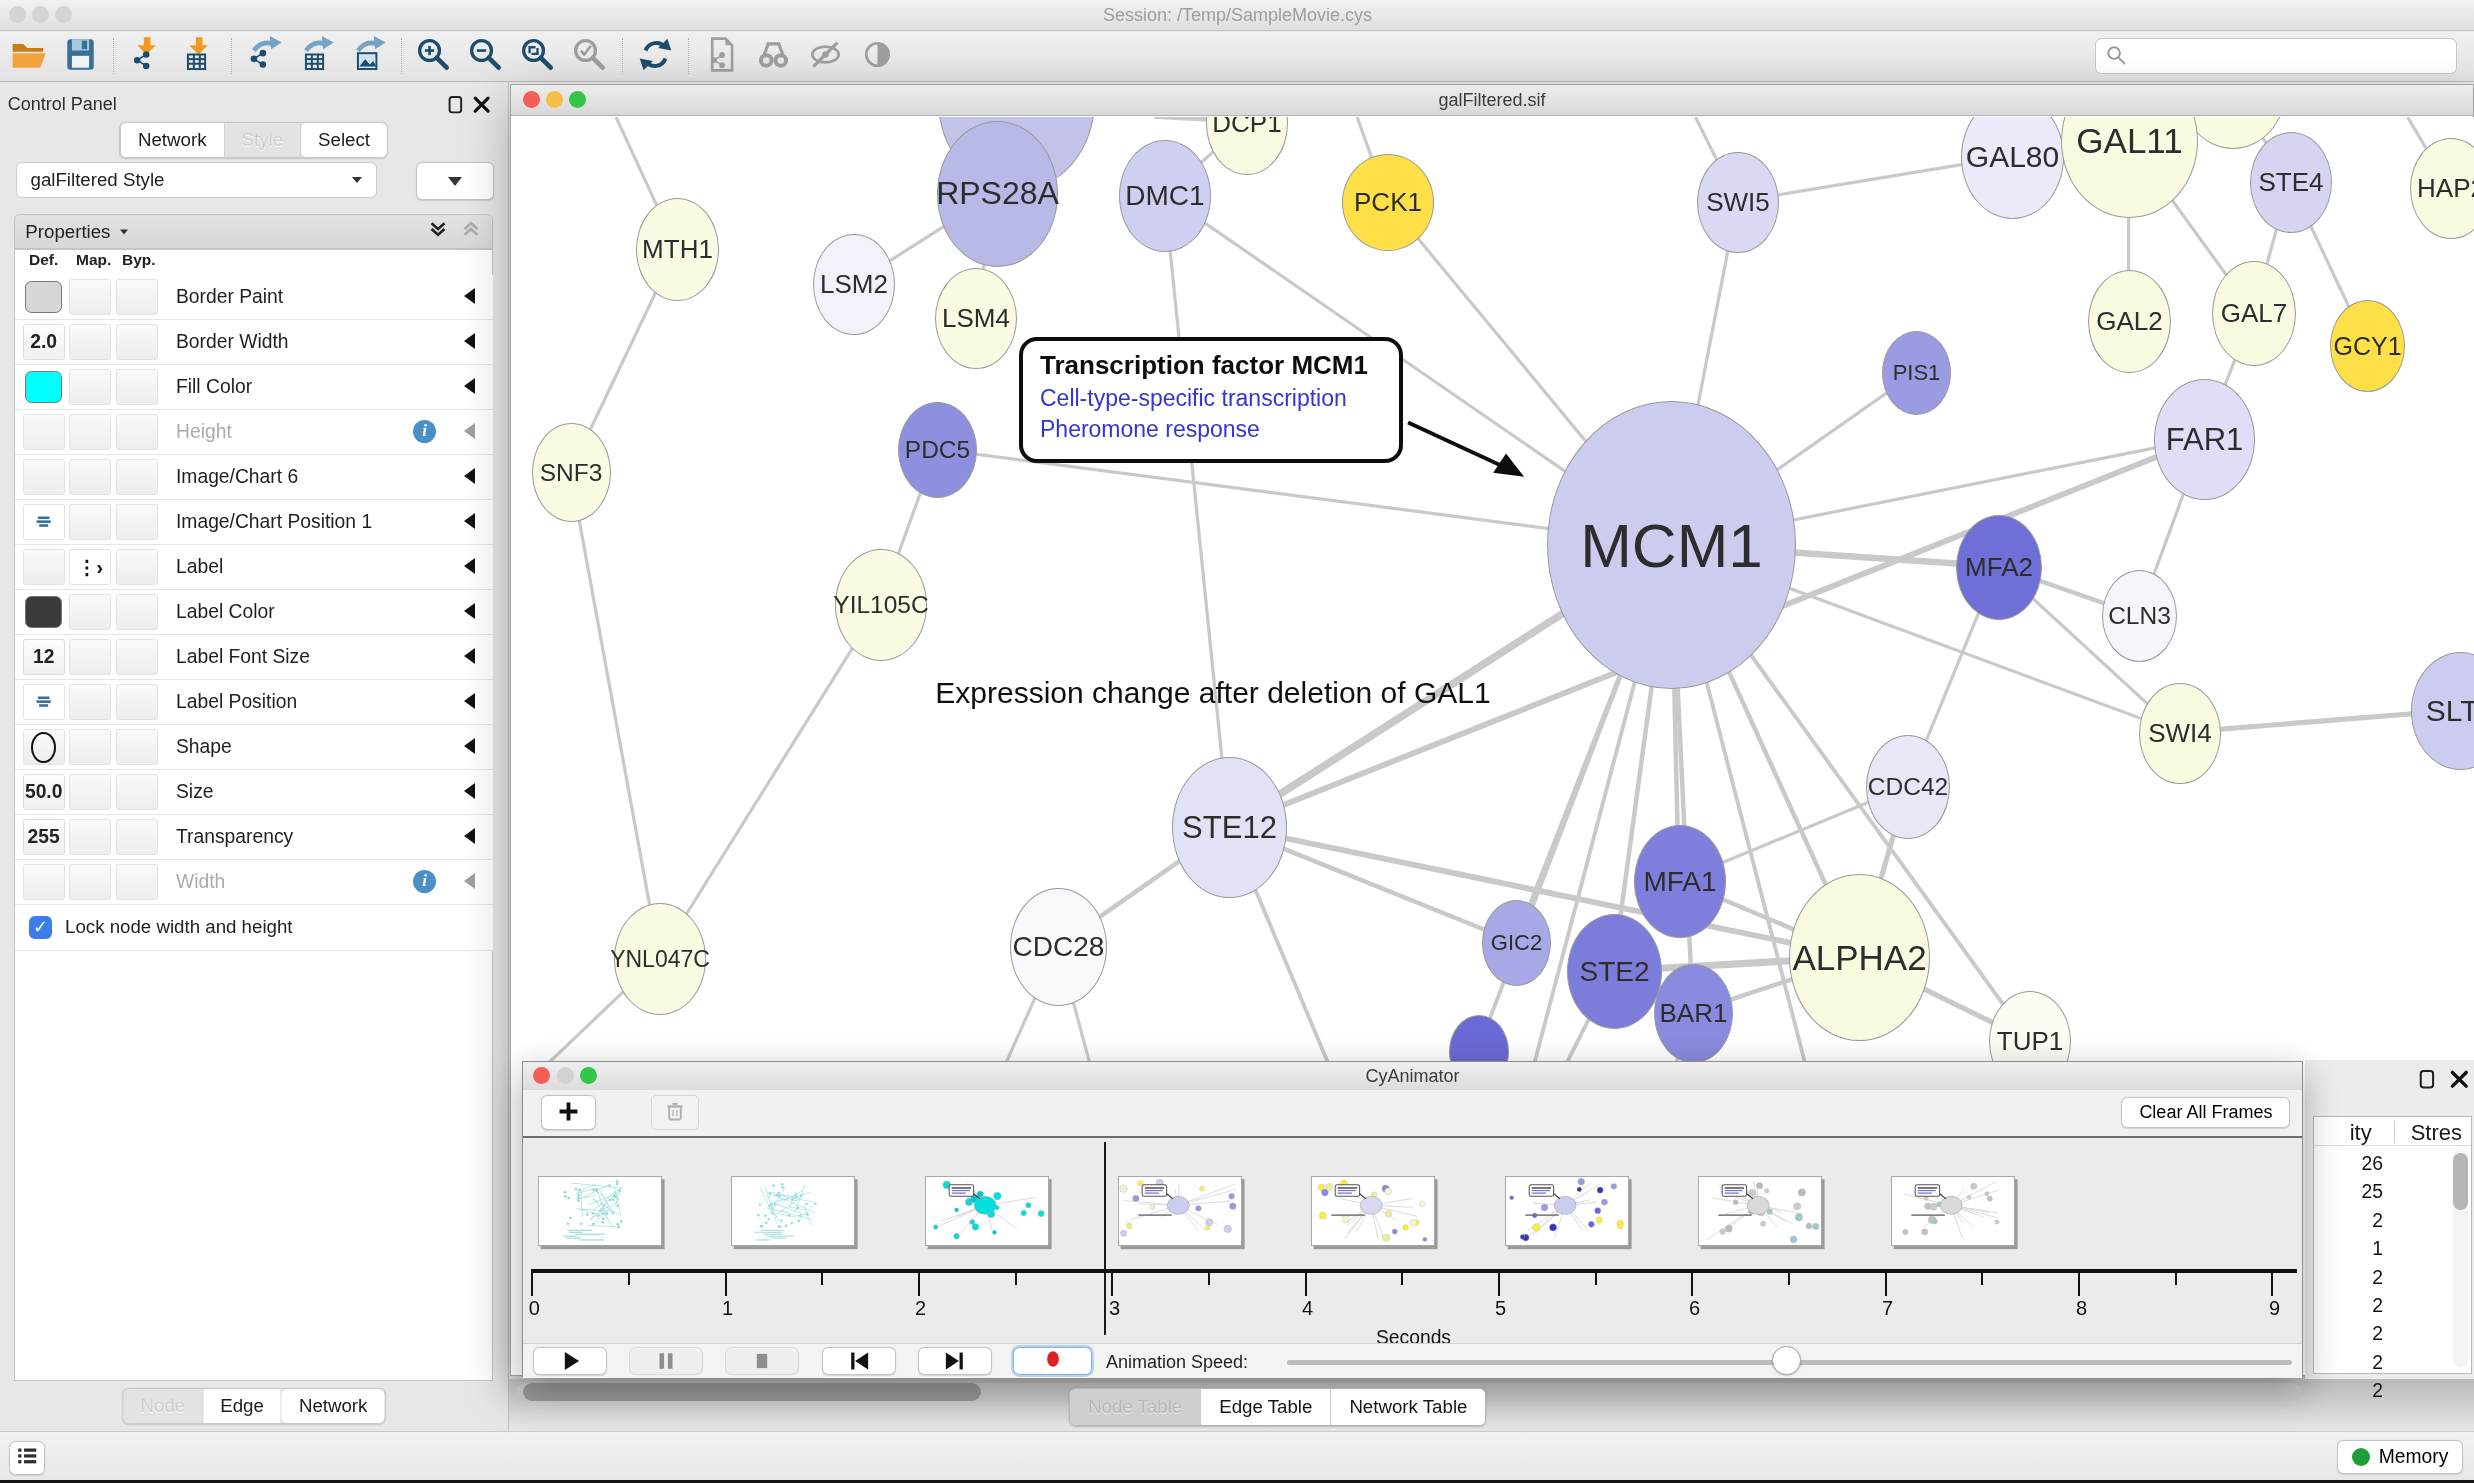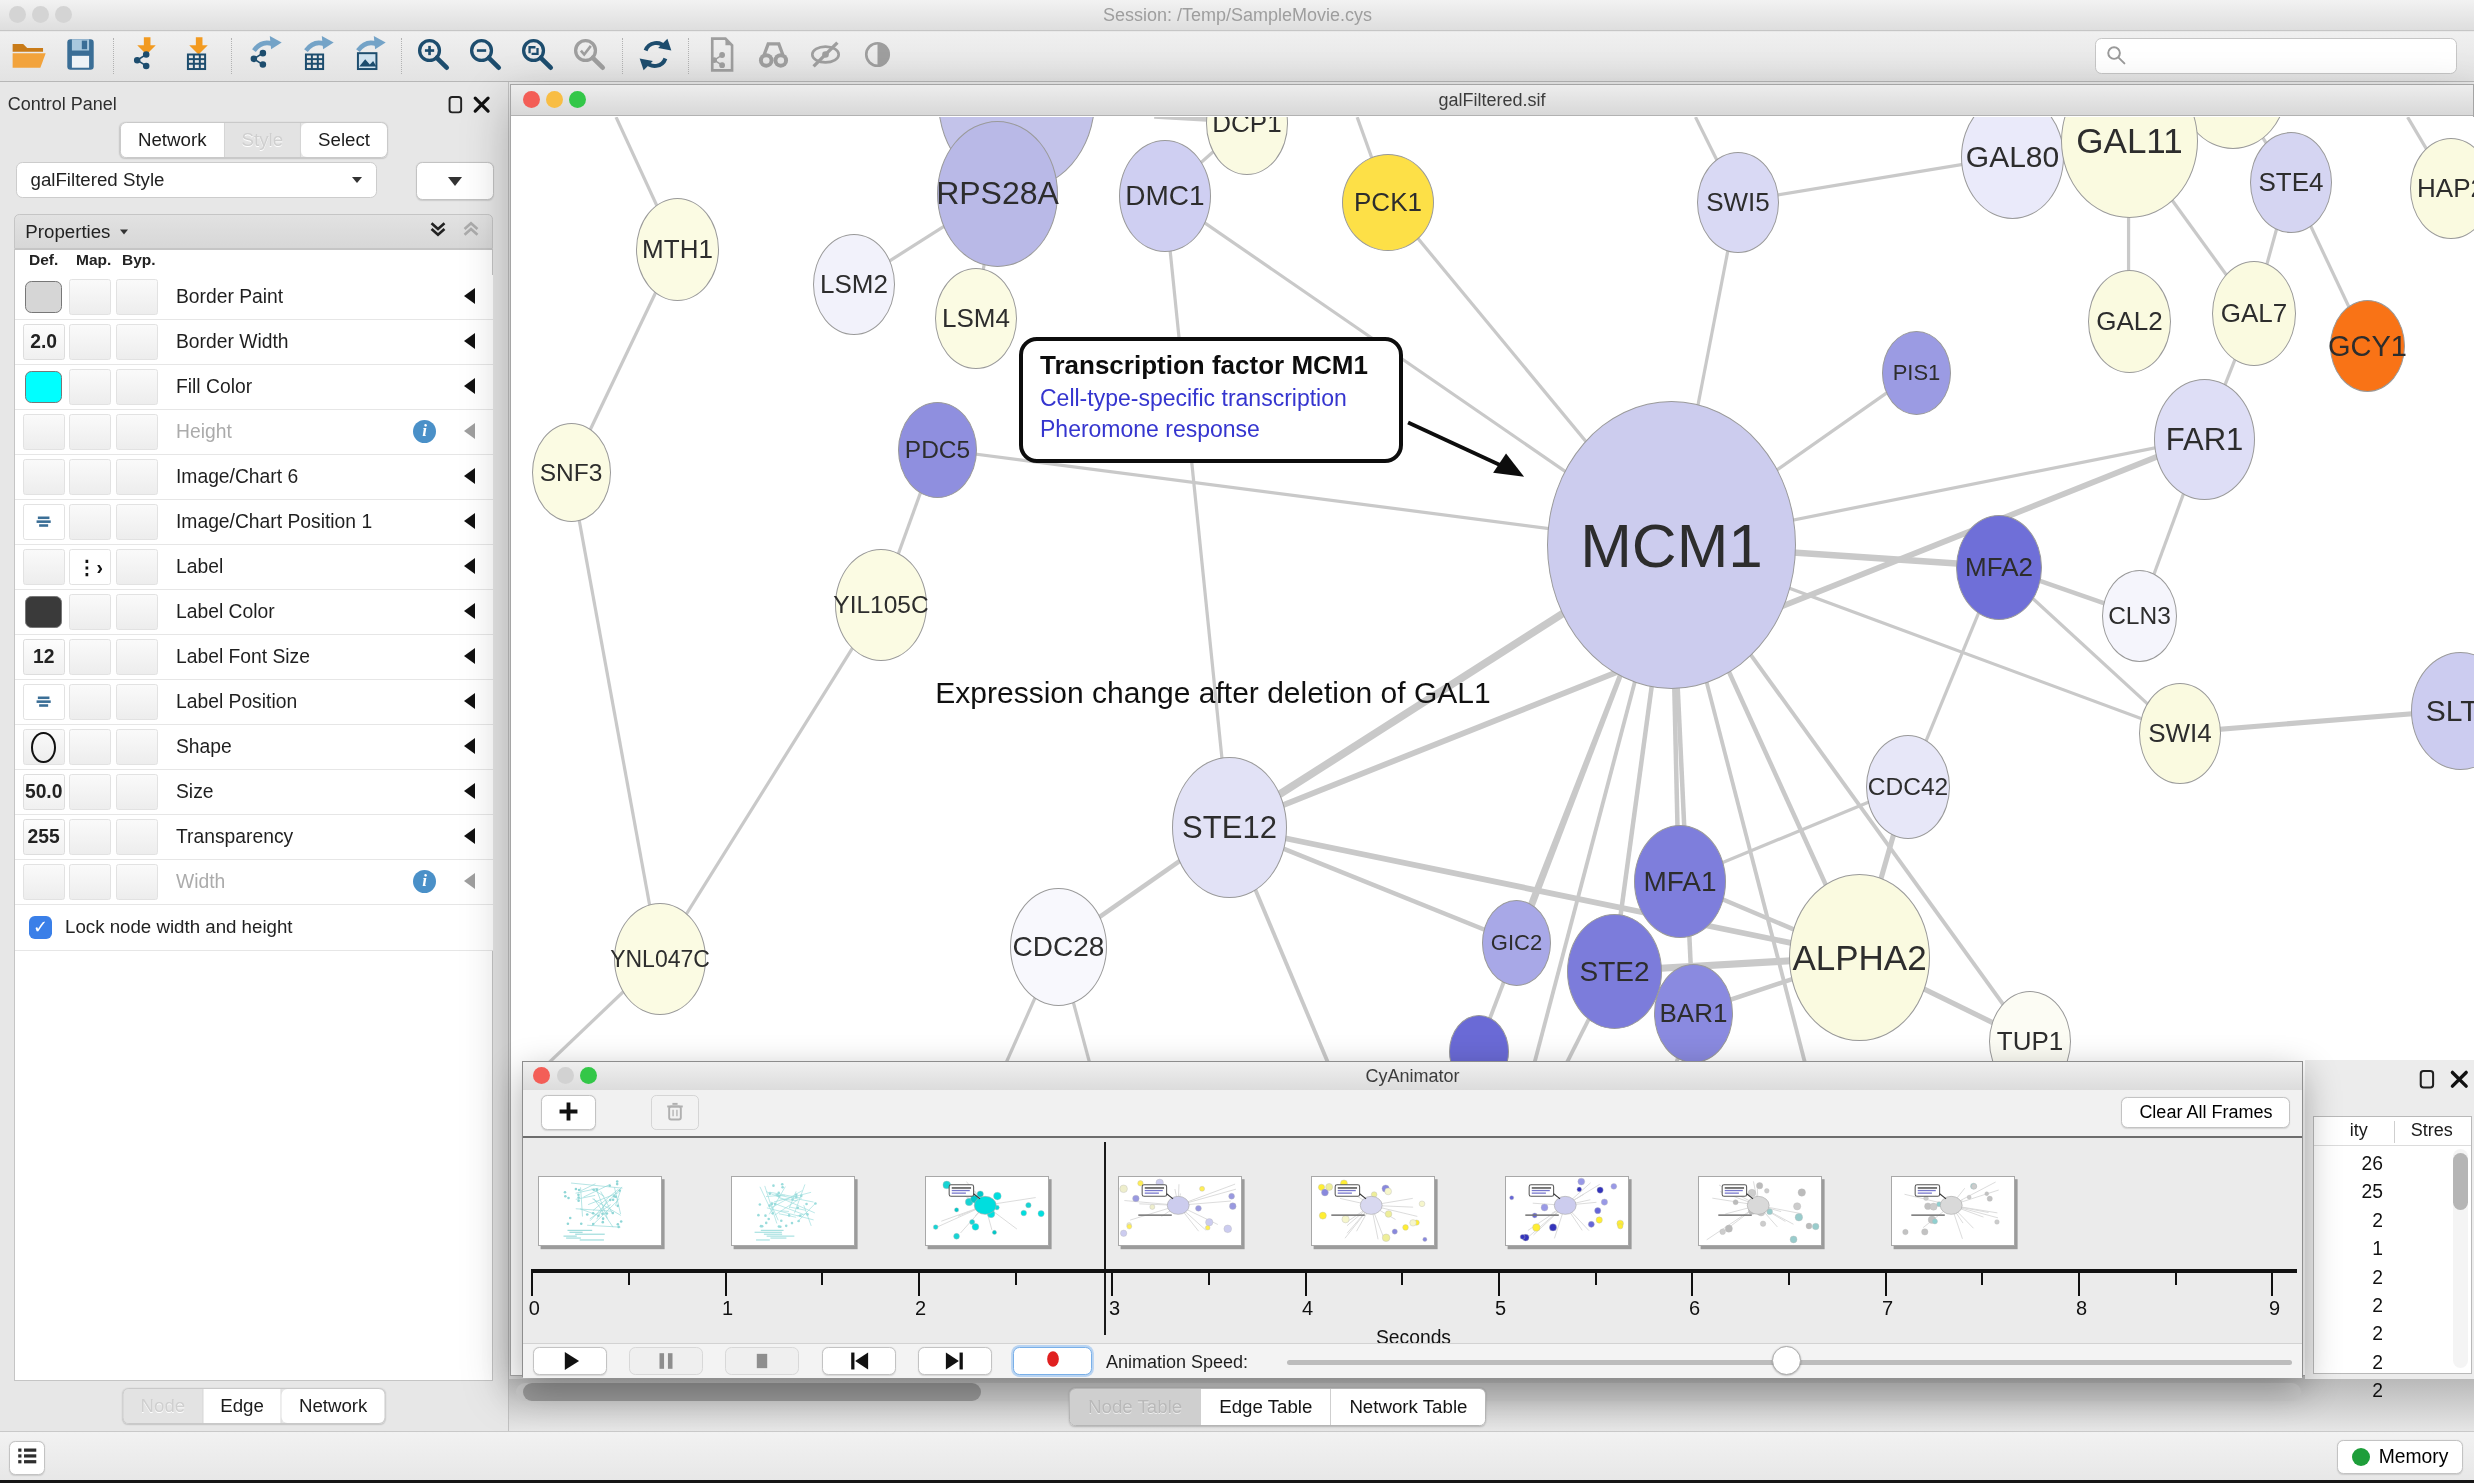--- a/index.html
+++ b/index.html
@@ -100,21 +100,21 @@
   .hscroll-track{position:absolute;left:516px;top:1383px;width:1785px;height:18px;background:#c9c9c9;border-radius:9px;}
   .hscroll-thumb{position:absolute;left:523px;top:1383px;width:458px;height:18px;background:#989898;border-radius:9px;}
   .main-tabs{position:absolute;left:1069px;top:1388px;display:flex;border:0.6px solid #b5b5b5;border-radius:6.4px;overflow:hidden;box-shadow:0 0.6px 1.9px rgba(0,0,0,.2);z-index:45;}
   .mtab{font-size:18.7px;padding:7px 18px;background:#fff;border:none;border-right:0.6px solid #cfcfcf;color:#151515;font-family:inherit;}
   .mtab:last-child{border-right:none;}
   .mtab.disabled{background:#cfcfcf;color:#b9b9b9;text-shadow:0 0.6px 0 #eee;}
   .tablepanel{position:absolute;left:2305px;top:1060px;width:170px;height:319px;background:#ececec;z-index:35;}
   .tp-float{position:absolute;left:113px;top:9px;}
   .tp-close{position:absolute;left:144px;top:9px;}
   .tp-table{position:absolute;left:7.7px;top:56px;width:159px;height:258px;background:#fff;border:1.3px solid #b9b9b9;box-sizing:border-box;}
-  .tp-hdr{position:absolute;top:2.6px;font-size:18px;color:#1a1a1a;}
+  .tp-hdr{position:absolute;top:2.6px;font-size:22px;color:#1a1a1a;}
   .tp-vdiv{position:absolute;left:80px;top:3.9px;width:1.3px;height:22px;background:#cfcfcf;}
   .tp-hline{position:absolute;left:0;top:28px;width:100%;height:1.3px;background:#dcdcdc;}
   .tp-val{position:absolute;width:64px;text-align:right;font-size:19.3px;color:#111;}
   .tp-scroll{position:absolute;right:2.6px;top:32px;width:15.5px;height:219px;background:#f4f4f4;border-radius:7.7px;}
   .tp-scroll-thumb{position:absolute;right:2.6px;top:36px;width:15.5px;height:57px;background:#b5b5b5;border-radius:7.7px;}
   
   .statusbar{position:absolute;left:0;top:1431px;width:2475px;height:49px;background:linear-gradient(#f2f2f2,#e7e7e7);border-top:1.3px solid #c9c9c9;}
   .status-left-btn{position:absolute;left:9px;top:9px;width:36px;height:34px;display:flex;align-items:center;justify-content:center;}
   .memory-btn{position:absolute;right:11.6px;top:7.7px;height:34px;padding:0 14px;display:flex;align-items:center;gap:9px;font-size:19.3px;}
   .memdot{width:18px;height:18px;border-radius:50%;background:#1e9e3a;}
@@ -600,21 +600,21 @@
         </div>
         <div class="node" style="left: 1899px; top: 21px; width: 80px; height: 99px; background: rgb(250, 250, 224); font-size: 26px; z-index: 10;">
           <span>HAP2</span>
         </div>
         <div class="node" style="left: 1577px; top: 153px; width: 81px; height: 101px; background: rgb(250, 250, 224); font-size: 26px; z-index: 10;">
           <span>GAL2</span>
         </div>
         <div class="node" style="left: 1701px; top: 144px; width: 82px; height: 103px; background: rgb(250, 250, 224); font-size: 26px; z-index: 10;">
           <span>GAL7</span>
         </div>
-        <div class="node" style="left: 1819px; top: 183px; width: 73px; height: 90px; background: #f97316; font-size: 29px; z-index: 10; text-align: center;">
+        <div class="node" style="left: 1819px; top: 183px; width: 73px; height: 90px; background: #fde047; font-size: 25px; z-index: 10; text-align: center;">
           <span>GCY1</span>
         </div>
         <div class="node" style="left: 1371px; top: 214px; width: 67px; height: 82px; background: rgb(155, 155, 227); font-size: 22px; z-index: 10;">
           <span>PIS1</span>
         </div>
         <div class="node" style="left: 1643px; top: 262px; width: 99px; height: 119px; background: rgb(222, 222, 246); font-size: 31px; z-index: 10;">
           <span>FAR1</span>
         </div>
         <div class="node" style="left: 1036px; top: 284px; width: 247px; height: 286px; background: rgb(204, 204, 238); font-size: 62px; z-index: 10;">
           <span>MCM1</span>

